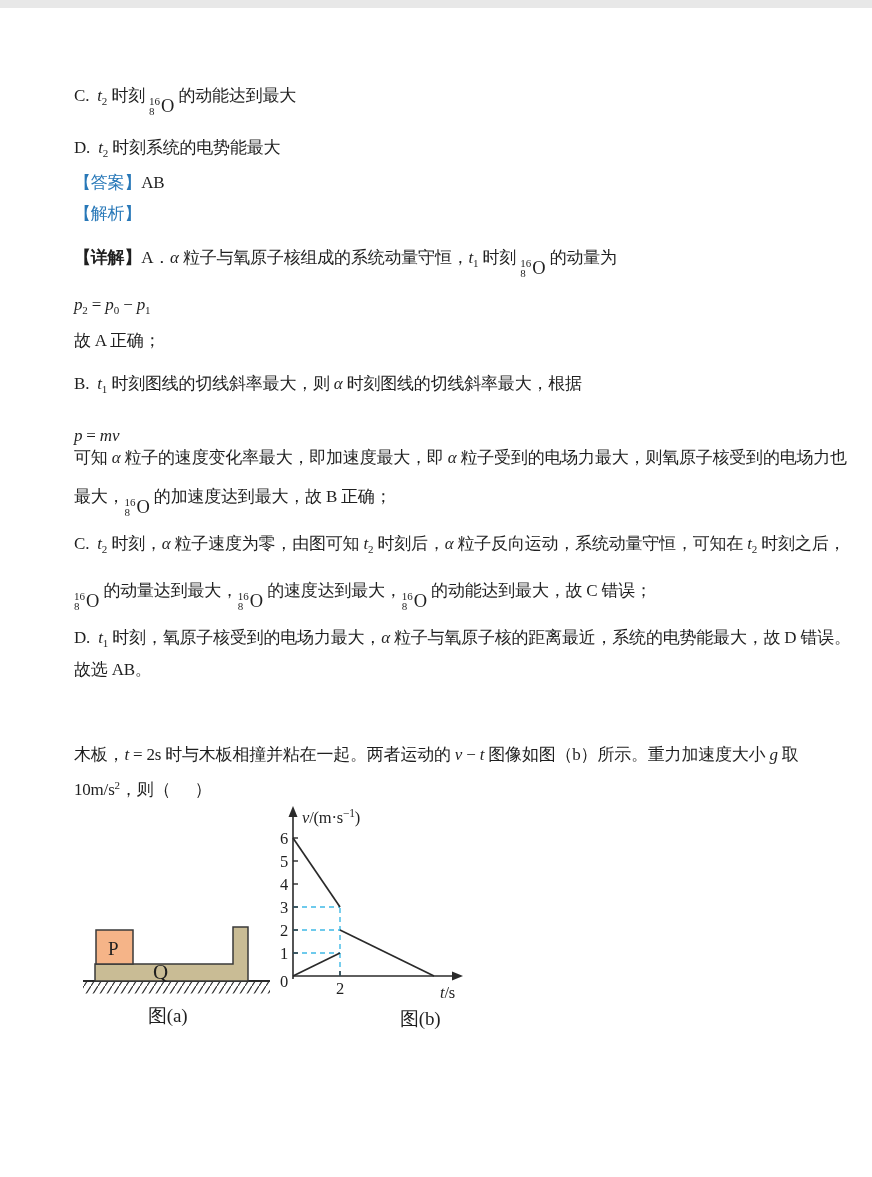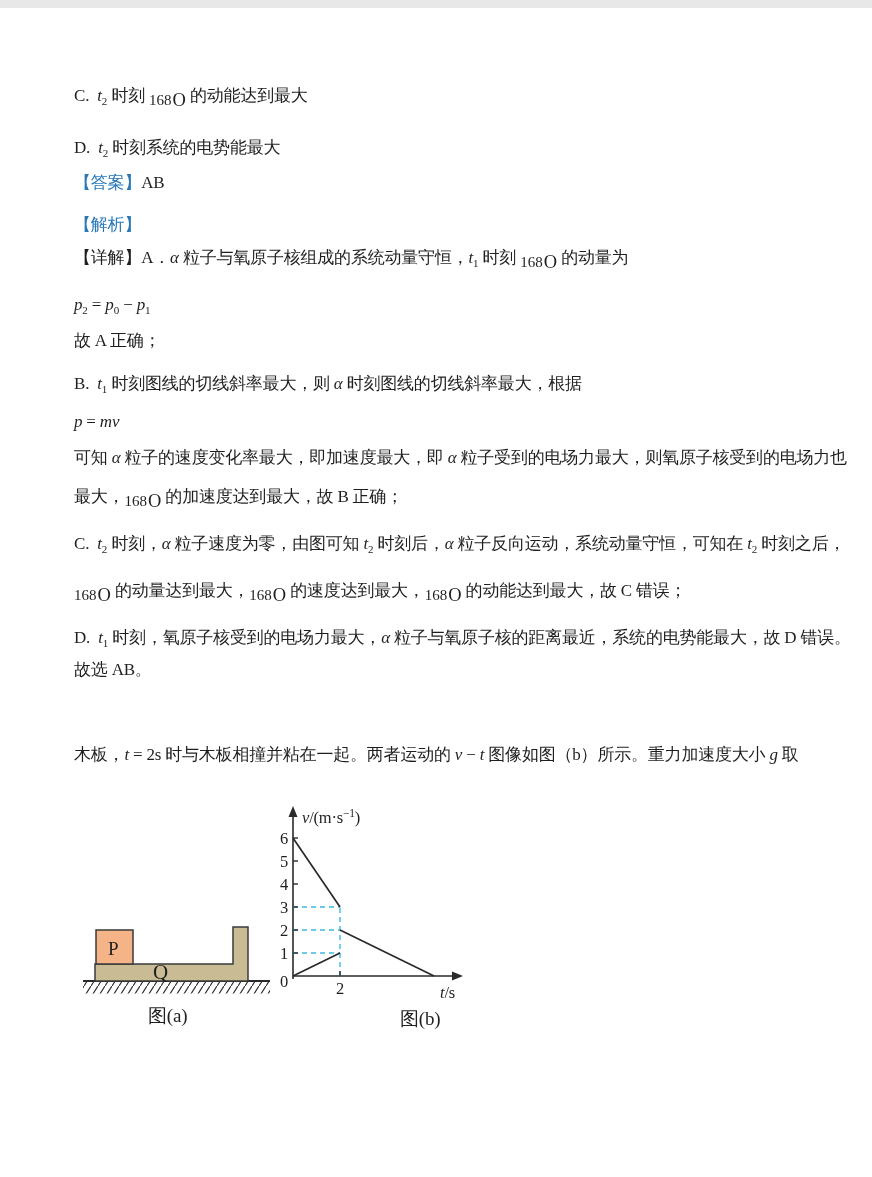--- a/index.html
+++ b/index.html
@@ -6,54 +6,55 @@
   .page{
     position:relative;width:872px;height:1177px;background:#ffffff;
     font-family:"Liberation Serif","DejaVu Serif",serif;
     font-size:17px;color:#1f1f1f;overflow:hidden;margin:8px auto;
     letter-spacing:-0.2px;
   }
   .line{position:absolute;left:74px;right:54px;line-height:26px;white-space:pre;}
   .line.center{text-align:left;}
   .sg-t{}
   .sg-i{font-style:italic;}
-  .sg-bd{font-weight:normal;}
+  .sg-bd{font-weight:bold;}
   .sg-b{color:var(--accent,#2878b8);text-align:right;}
   .sg-s{font-size:11px;vertical-align:-4px;letter-spacing:0;}
   .sg-p{font-size:11px;vertical-align:6px;letter-spacing:0;}
   .nuc{display:inline-flex;align-items:center;vertical-align:-4px;line-height:1;letter-spacing:0;}
-  .nuc-st{display:inline-flex;flex-direction:row;align-items:flex-start;font-size:15px;line-height:10px;margin-right:1px;}
+  .nuc-st{display:inline-flex;flex-direction:column;align-items:flex-start;font-size:11px;line-height:10px;margin-right:1px;}
   .nuc-sym{font-size:18.5px;line-height:1;}
   svg text{font-family:"Liberation Serif","DejaVu Serif",serif;fill:#1f1f1f;}
   .svg-it{font-style:italic;}
   .figcap{font-size:19px;}
   .axis{stroke:#2a2a2a;stroke-width:1.6;fill:none;}
   .arrowhead{fill:#2a2a2a;stroke:none;}
 </style>
 </head>
 <body>
 
 <div class="page">
 
   <div class="line" style="top:75px"><span class="sg-t">C.  </span><span class="sg-i">t</span><span class="sg-s">2</span><span class="sg-t"> 时刻 </span><span class="nuc"><span class="nuc-st"><span>16</span><span>8</span></span><span class="nuc-sym">O</span></span><span class="sg-t"> 的动能达到最大</span></div>
   <div class="line" style="top:127px"><span class="sg-t">D.  </span><span class="sg-i">t</span><span class="sg-s">2</span><span class="sg-t"> 时刻系统的电势能最大</span></div>
   <div class="line" style="top:162px"><span class="sg-b">【答案】</span><span class="sg-t">AB</span></div>
-  <div class="line" style="top:204px"><span class="sg-b">【解析】</span></div>
+  <div class="line" style="top:193px"><span class="sg-b">【解析】</span></div>
   <div class="line" style="top:237px"><span class="sg-bd">【详解】</span><span class="sg-t">A．</span><span class="sg-i">α</span><span class="sg-t"> 粒子与氧原子核组成的系统动量守恒，</span><span class="sg-i">t</span><span class="sg-s">1</span><span class="sg-t"> 时刻 </span><span class="nuc"><span class="nuc-st"><span>16</span><span>8</span></span><span class="nuc-sym">O</span></span><span class="sg-t"> 的动量为</span></div>
   <div class="line center" style="top:284px"><span class="sg-i">p</span><span class="sg-s">2</span><span class="sg-t"> = </span><span class="sg-i">p</span><span class="sg-s">0</span><span class="sg-t"> − </span><span class="sg-i">p</span><span class="sg-s">1</span></div>
   <div class="line" style="top:320px"><span class="sg-t">故 A 正确；</span></div>
   <div class="line" style="top:363px"><span class="sg-t">B.  </span><span class="sg-i">t</span><span class="sg-s">1</span><span class="sg-t"> 时刻图线的切线斜率最大，则 </span><span class="sg-i">α</span><span class="sg-t"> 时刻图线的切线斜率最大，根据</span></div>
-  <div class="line center" style="top:401px"><span class="sg-i">p</span><span class="sg-t"> = </span><span class="sg-i">mv</span></div>
+  <div class="line center" style="top:415px"><span class="sg-i">p</span><span class="sg-t"> = </span><span class="sg-i">mv</span></div>
   <div class="line" style="top:437px"><span class="sg-t">可知 </span><span class="sg-i">α</span><span class="sg-t"> 粒子的速度变化率最大，即加速度最大，即 </span><span class="sg-i">α</span><span class="sg-t"> 粒子受到的电场力最大，则氧原子核受到的电场力也</span></div>
   <div class="line" style="top:476px"><span class="sg-t">最大，</span><span class="nuc"><span class="nuc-st"><span>16</span><span>8</span></span><span class="nuc-sym">O</span></span><span class="sg-t"> 的加速度达到最大，故 B 正确；</span></div>
   <div class="line" style="top:523px"><span class="sg-t">C.  </span><span class="sg-i">t</span><span class="sg-s">2</span><span class="sg-t"> 时刻，</span><span class="sg-i">α</span><span class="sg-t"> 粒子速度为零，由图可知 </span><span class="sg-i">t</span><span class="sg-s">2</span><span class="sg-t"> 时刻后，</span><span class="sg-i">α</span><span class="sg-t"> 粒子反向运动，系统动量守恒，可知在 </span><span class="sg-i">t</span><span class="sg-s">2</span><span class="sg-t"> 时刻之后，</span></div>
   <div class="line" style="top:570px"><span class="nuc"><span class="nuc-st"><span>16</span><span>8</span></span><span class="nuc-sym">O</span></span><span class="sg-t"> 的动量达到最大，</span><span class="nuc"><span class="nuc-st"><span>16</span><span>8</span></span><span class="nuc-sym">O</span></span><span class="sg-t"> 的速度达到最大，</span><span class="nuc"><span class="nuc-st"><span>16</span><span>8</span></span><span class="nuc-sym">O</span></span><span class="sg-t"> 的动能达到最大，故 C 错误；</span></div>
   <div class="line" style="top:617px"><span class="sg-t">D.  </span><span class="sg-i">t</span><span class="sg-s">1</span><span class="sg-t"> 时刻，氧原子核受到的电场力最大，</span><span class="sg-i">α</span><span class="sg-t"> 粒子与氧原子核的距离最近，系统的电势能最大，故 D 错误。</span></div>
   <div class="line" style="top:649px"><span class="sg-t">故选 AB。</span></div>
   <div class="line" style="top:734px"><span class="sg-t">木板，</span><span class="sg-i">t</span><span class="sg-t"> = 2s 时与木板相撞并粘在一起。两者运动的 </span><span class="sg-i">v</span><span class="sg-t"> − </span><span class="sg-i">t</span><span class="sg-t"> 图像如图（b）所示。重力加速度大小 </span><span class="sg-i">g</span><span class="sg-t"> 取</span></div>
+  <div class="line" style="top:764px"><span class="sg-t">10m/s</span><span class="sg-p">2</span><span class="sg-t">，则（      ）</span></div>
 
   <svg style="position:absolute;left:70px;top:890px" width="210" height="135" viewBox="0 0 210 135">
     <defs>
       <pattern id="hatch" width="7" height="11" patternUnits="userSpaceOnUse">
         <line x1="0" y1="11" x2="7" y2="0" stroke="#2a2a2a" stroke-width="1.2"></line>
       </pattern>
     </defs>
     <rect x="13" y="83.5" width="187" height="12" fill="url(#hatch)"></rect>
     <line x1="13" y1="83" x2="200" y2="83" stroke="#2a2a2a" stroke-width="1.8"></line>
     <path d="M25,66 L163,66 L163,29 L178,29 L178,83 L25,83 Z" fill="#c9bc95" stroke="#3a3a3a" stroke-width="1.5"></path>

